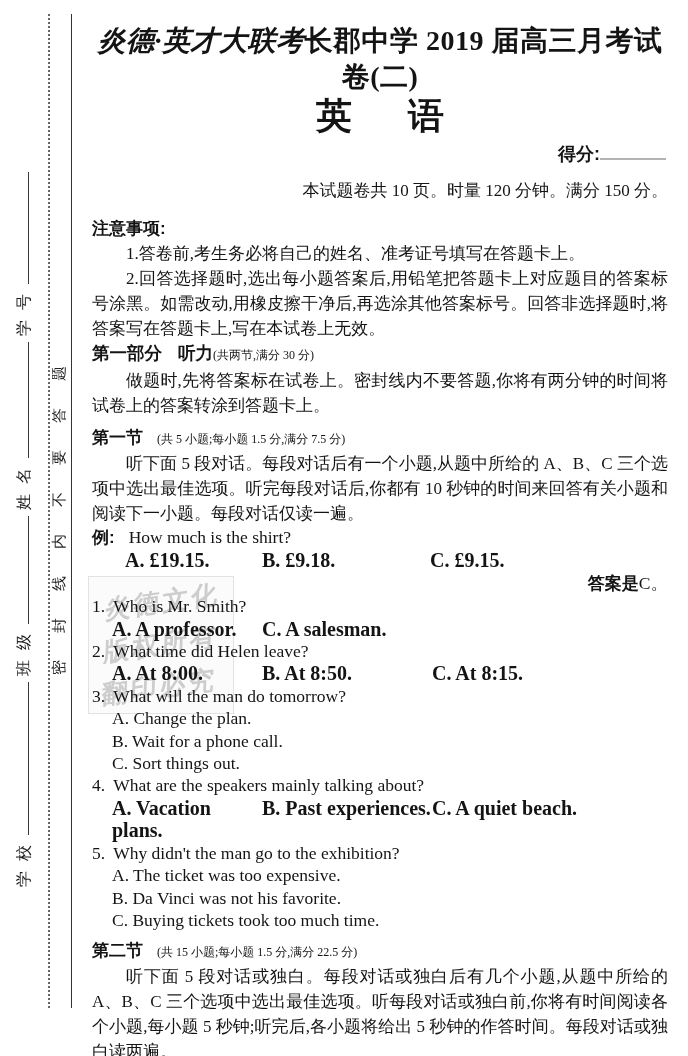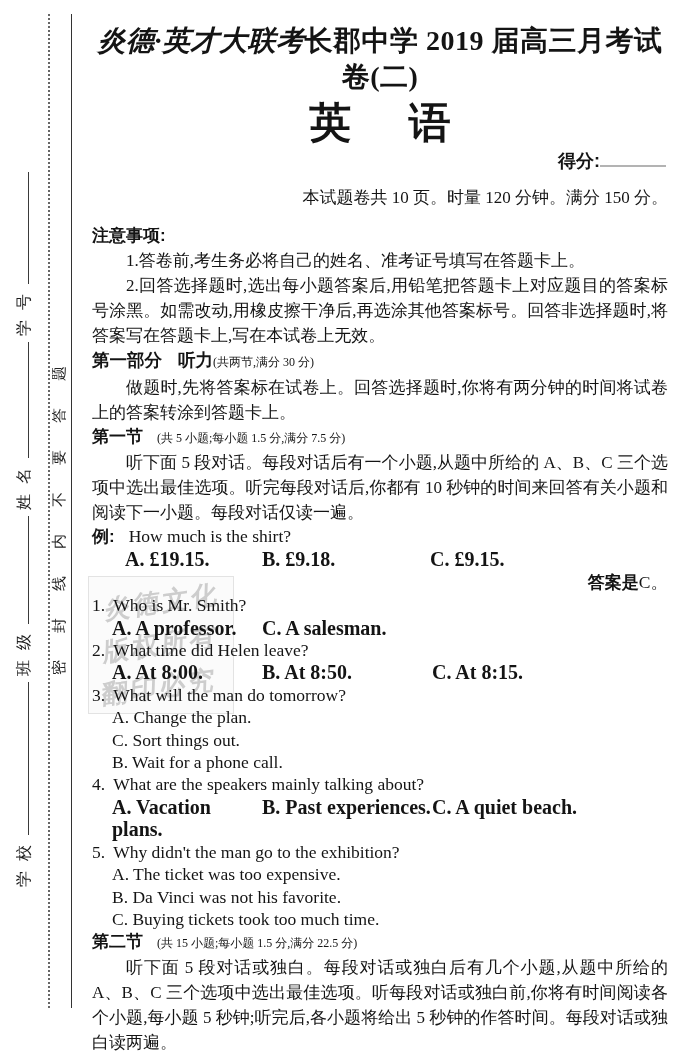--- a/index.html
+++ b/index.html
@@ -77,43 +77,42 @@
   .hei { font-family: "Liberation Sans", sans-serif; font-weight: bold; }
 
   .doc-title {
     margin-top: 23px;
     font-size: 28px; line-height: 36px;
     text-align: center; letter-spacing: 0.5px;
     font-weight: bold;
   }
   .doc-title .brush { font-style: italic; }
   .doc-subject {
-    margin-top: 7px;
-    font-size: 42px; line-height: 42px;
+    font-size: 36px; line-height: 42px;
     text-align: center; word-spacing: 46px;
   }
   .score-row {
     margin-top: 5px; height: 26px;
     text-align: right; padding-right: 2px;
     font-size: 18px;
   }
   .score-line {
     display: inline-block; width: 66px; height: 15px;
     border-bottom: 2px solid #b3b3b3;
   }
   .exam-info { margin-top: 11px; font-size: 17px; line-height: 24px; text-align: right; }
 
   .notice-heading { margin-top: 13px; font-size: 17px; line-height: 25px; }
   .para { font-size: 17px; line-height: 25px; text-indent: 2em; text-align: justify; }
   .para-noindent { font-size: 17px; line-height: 25px; text-align: justify; }
 
   .h-part { font-size: 17.5px; line-height: 25px; }
   .h-part .gap { display: inline-block; width: 16px; }
   .h-note { font-size: 12px; font-weight: normal; font-family: "Liberation Serif", serif; }
-  .h-section { font-size: 17px; line-height: 23px; }
+  .h-section { font-size: 17px; line-height: 23px; margin-top: 8px; }
   .h-section .gap { display: inline-block; width: 14px; }
 
   .q-line { font-size: 17.5px; line-height: 22.4px; }
   .q-line .qnum { margin-right: 8px; }
   .ex-label { font-size: 17px; margin-right: 14px; }
   .opt-row {
     display: grid; grid-template-columns: 150px 170px 1fr;
     padding-left: 20px;
     font-size: 20px; line-height: 22.4px; font-weight: bold;
   }
@@ -166,21 +165,21 @@
 
     <div class="exam-info">本试题卷共 10 页。时量 120 分钟。满分 150 分。</div>
 
     <div class="notice-heading hei">注意事项:</div>
     <div class="para">1.答卷前,考生务必将自己的姓名、准考证号填写在答题卡上。</div>
     <div class="para">2.回答选择题时,选出每小题答案后,用铅笔把答题卡上对应题目的答案标号涂黑。如需改动,用橡皮擦干净后,再选涂其他答案标号。回答非选择题时,将答案写在答题卡上,写在本试卷上无效。</div>
 
     <div class="h-part">
       <span class="hei">第一部分</span><span class="gap"></span><span class="hei">听力</span><span class="h-note">(共两节,满分 30 分)</span>
     </div>
-    <div class="para">做题时,先将答案标在试卷上。回答选择题时,你将有两分钟的时间将试卷上的答案转涂到答题卡上。</div>
+    <div class="para">做题时,先将答案标在试卷上。密封线内不要答题,你将有两分钟的时间将试卷上的答案转涂到答题卡上。</div>
 
     <div class="h-section">
       <span class="hei">第一节</span><span class="gap"></span><span class="h-note">(共 5 小题;每小题 1.5 分,满分 7.5 分)</span>
     </div>
     <div class="para">听下面 5 段对话。每段对话后有一个小题,从题中所给的 A、B、C 三个选项中选出最佳选项。听完每段对话后,你都有 10 秒钟的时间来回答有关小题和阅读下一小题。每段对话仅读一遍。</div>
 
     <div class="q-line">
       <span class="ex-label hei">例:</span><span>How much is the shirt?</span>
     </div>
     <div class="opt-row ex">
@@ -201,22 +200,22 @@
     <div class="q-line"><span class="qnum">2.</span><span>What time did Helen leave?</span></div>
     <div class="opt-row">
       <span>A. At 8:00.</span>
       <span>B. At 8:50.</span>
       <span>C. At 8:15.</span>
     </div>
 
     <div class="q-line"><span class="qnum">3.</span><span>What will the man do tomorrow?</span></div>
     <div class="opt-stack">
       <div>A. Change the plan.</div>
+      <div>B. Wait for a phone call.</div>
       <div>C. Sort things out.</div>
-      <div>B. Wait for a phone call.</div>
     </div>
 
     <div class="q-line"><span class="qnum">4.</span><span>What are the speakers mainly talking about?</span></div>
     <div class="opt-row">
       <span>A. Vacation plans.</span>
       <span>B. Past experiences.</span>
       <span>C. A quiet beach.</span>
     </div>
 
     <div class="q-line"><span class="qnum">5.</span><span>Why didn't the man go to the exhibition?</span></div>

